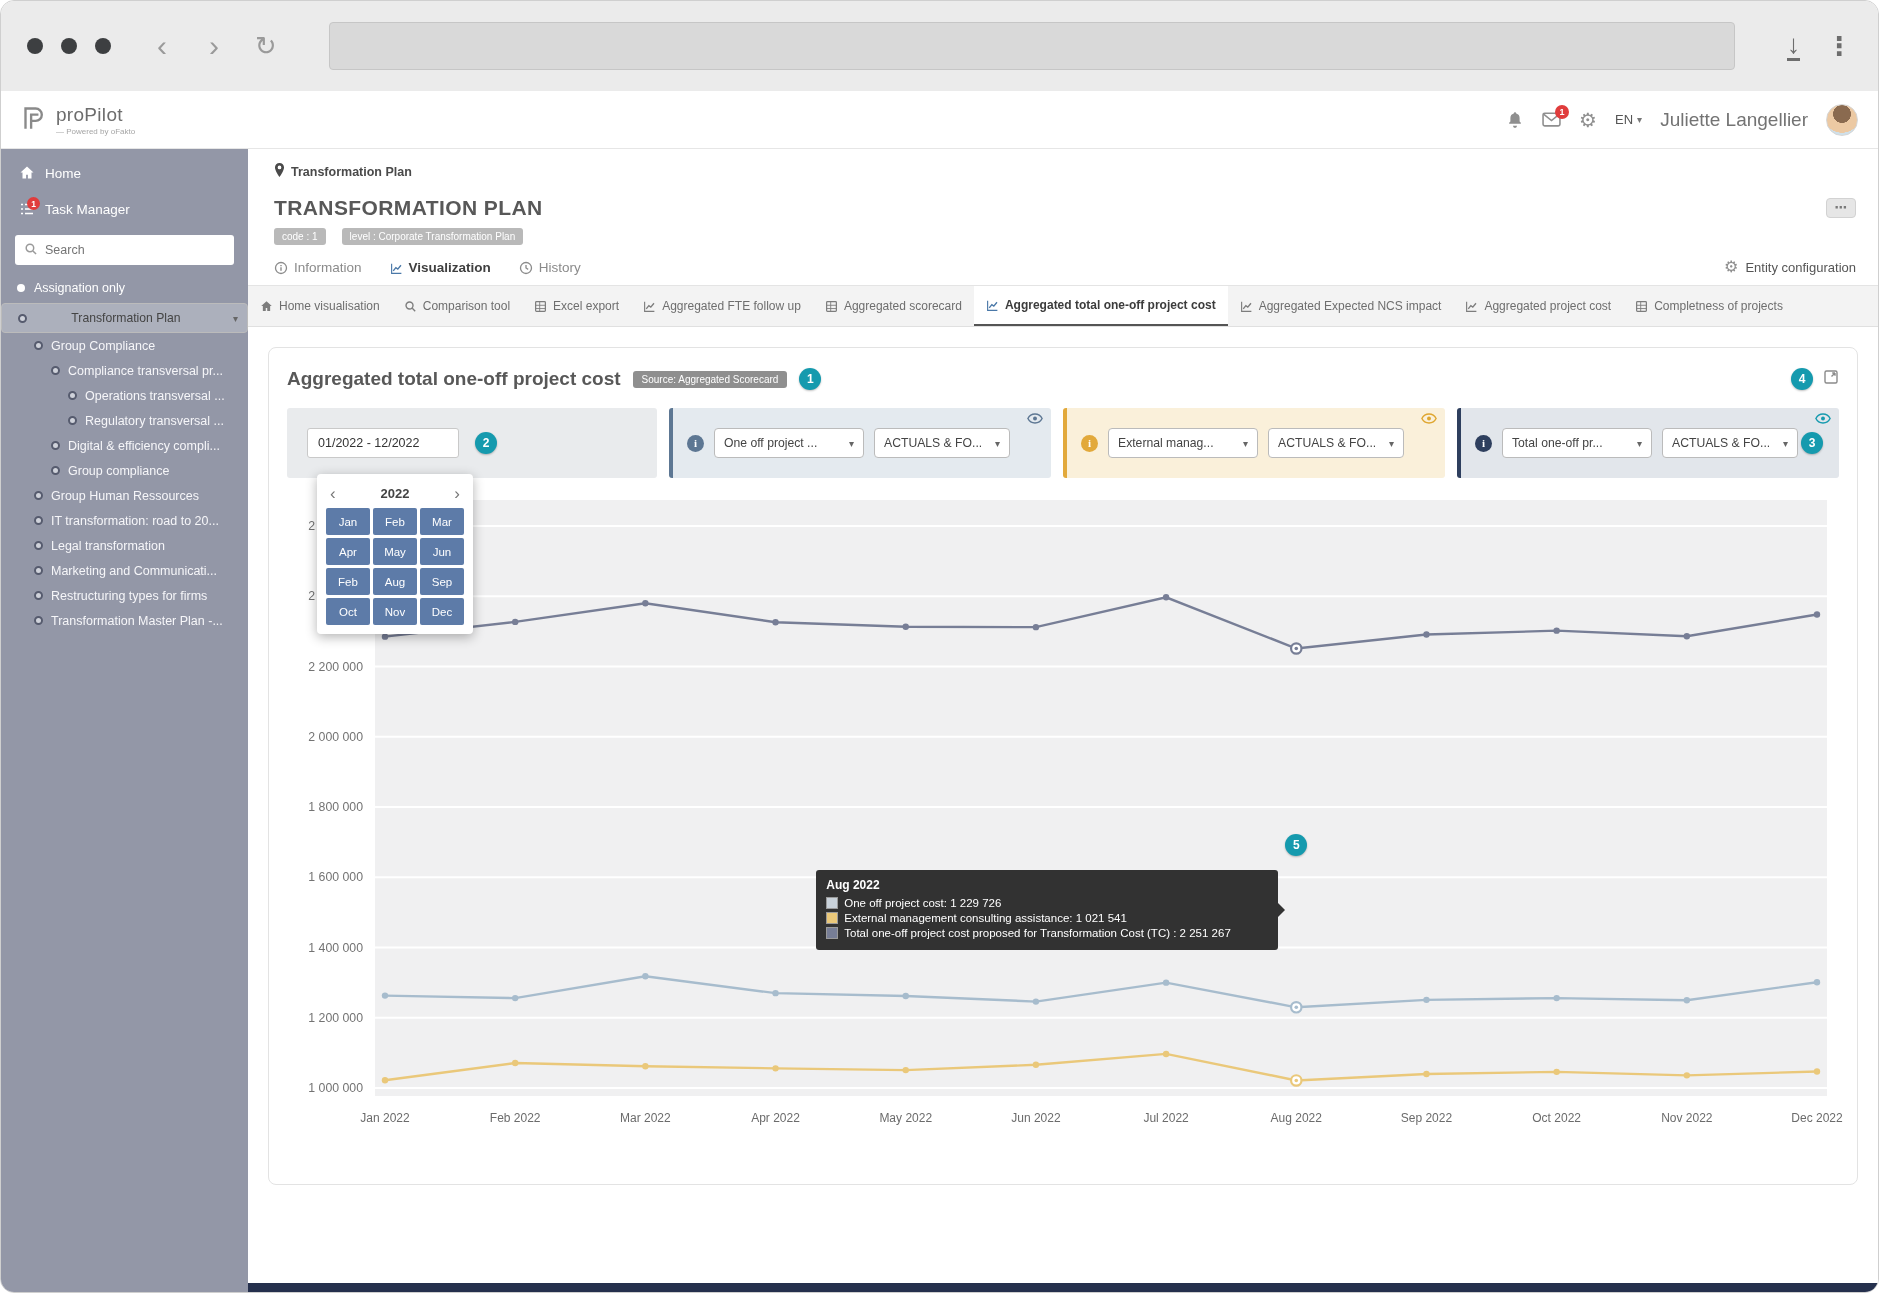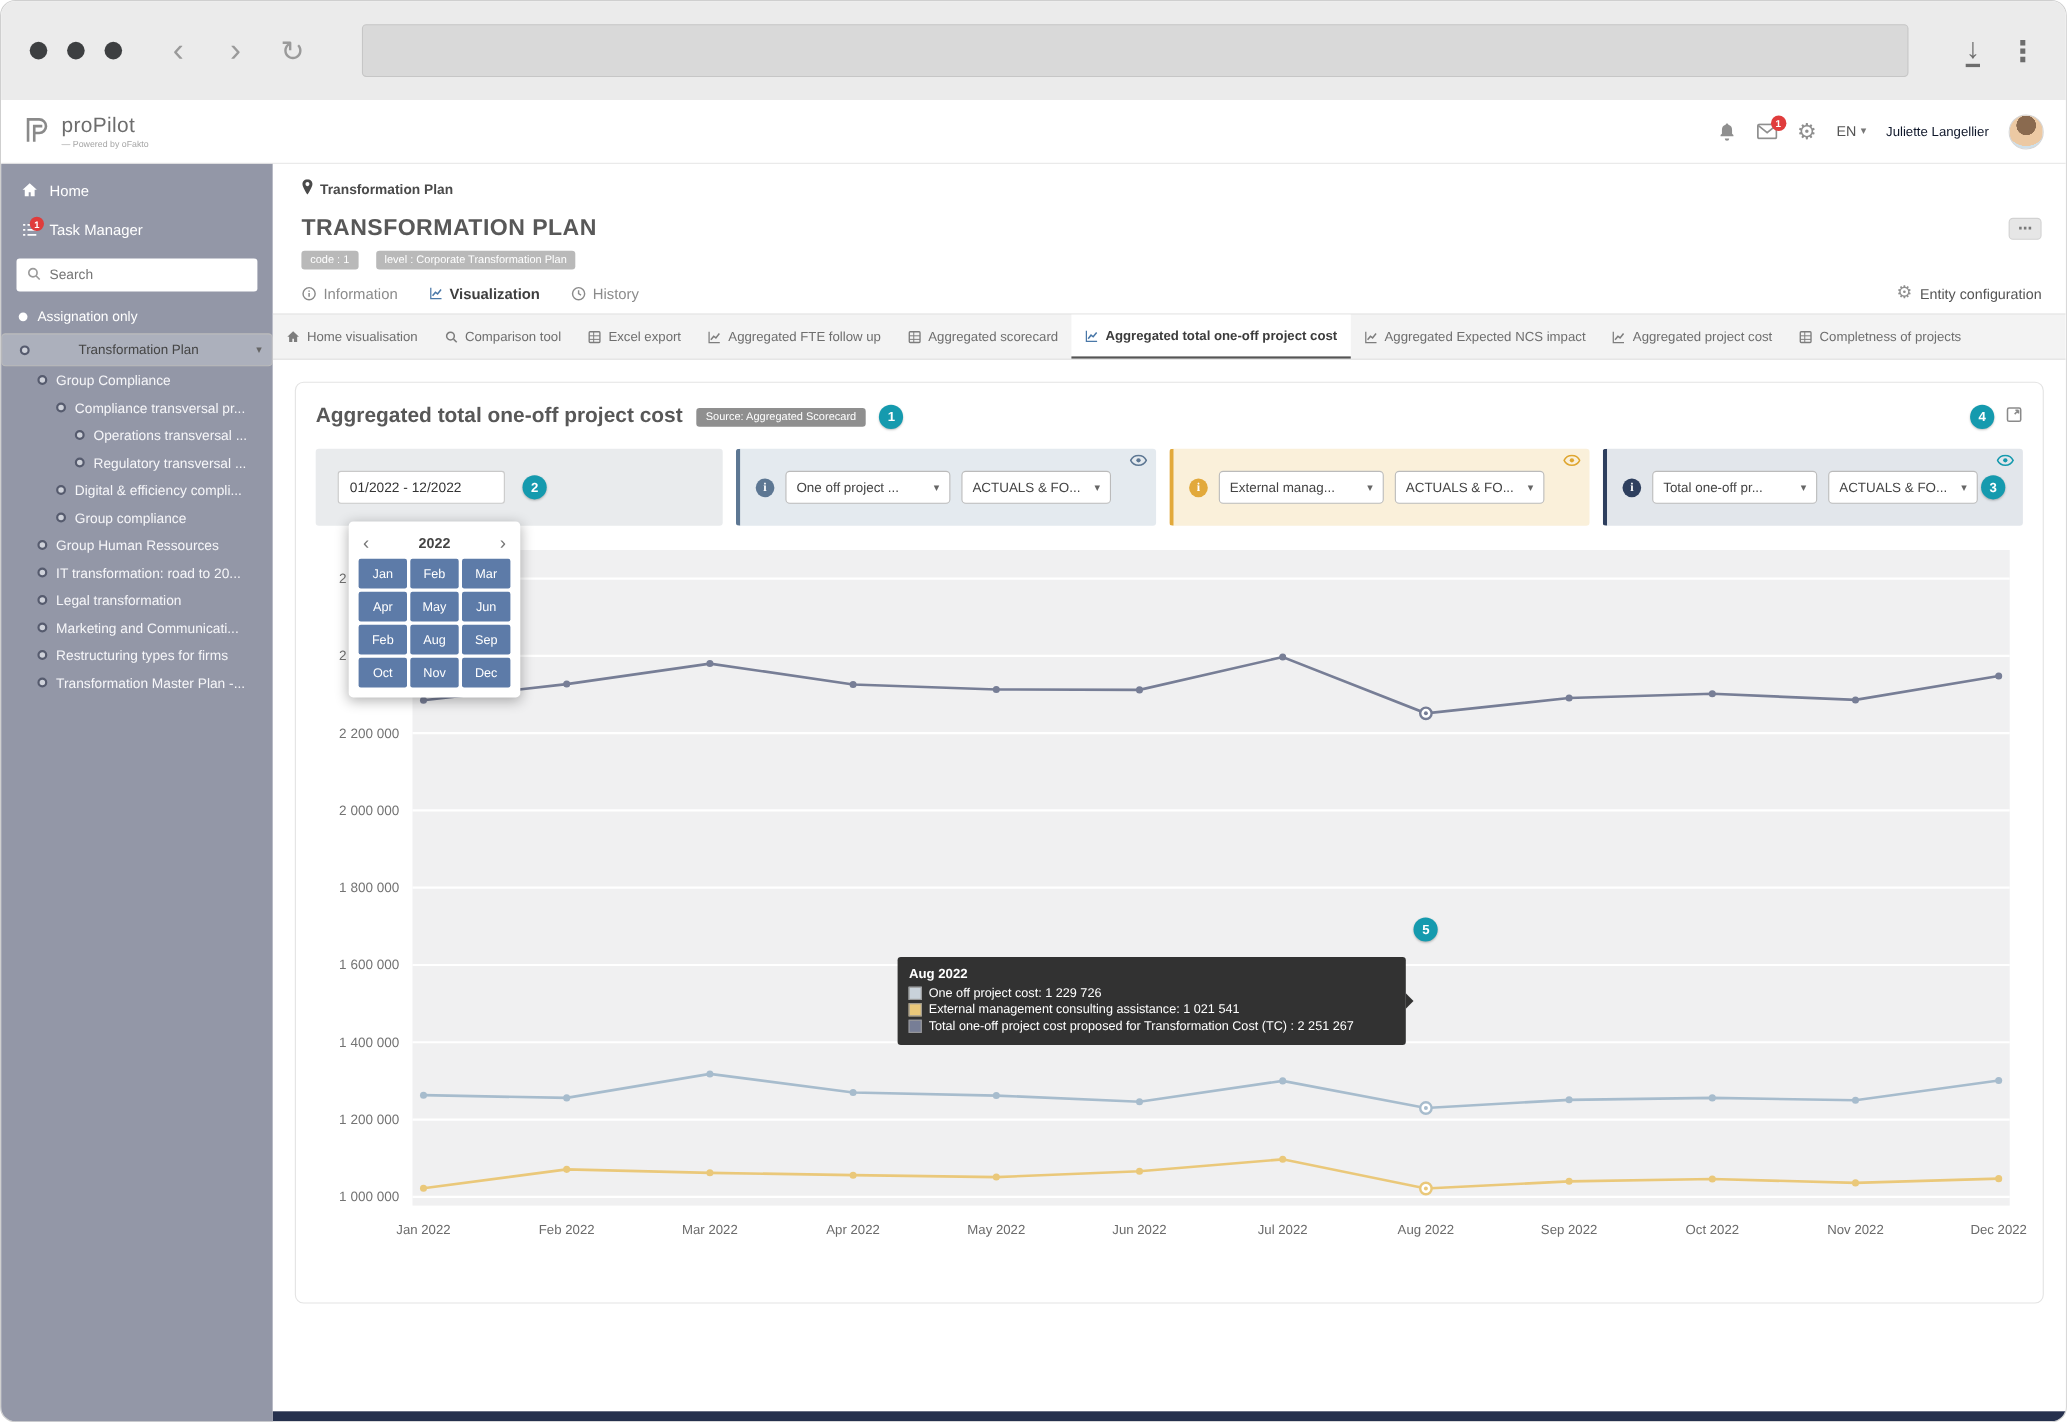--- a/index.html
+++ b/index.html
@@ -22,21 +22,21 @@
   .brand { display:flex; align-items:center; gap:8px; }
   .brand-text { display:flex; flex-direction:column; }
   .brand-name { font-size:19px; color:#6d6d6d; letter-spacing:.3px; }
   .brand-tag { font-size:8px; color:#a5a5a5; margin-top:1px; }
   .hdr-right { margin-left:auto; display:flex; align-items:center; gap:18px; color:#8f8f8f; }
   .hicon { position:relative; display:flex; align-items:center; color:#8f8f8f; }
   .gearchar { font-size:20px; color:#8f8f8f; line-height:1; }
   .mailbadge { position:absolute; top:-7px; right:-8px; width:14px; height:14px; border-radius:50%; background:#e03c3c; color:#fff; font-size:9px; display:flex; align-items:center; justify-content:center; font-weight:bold; }
   .lang { font-size:13px; color:#555; display:flex; gap:4px; align-items:center; }
   .lang .caret { font-size:10px; color:#777; }
-  .uname { font-size:12px; color:#0f172a;text-align:center; }
+  .uname { font-size:19px; color:#737373;text-align:center; }
   .avatar { width:32px; height:32px; border-radius:50%; border:1px solid #d6d6d6; background:radial-gradient(circle at 50% 30%, #8a6a4f 0 34%, #ecc9a3 35% 72%, #cfe0ea 73%); }
 
   
   .bodyrow { display:flex; height:1145px; }
   .sidebar { width:247px; background:#9397a7; color:#fff; flex:none; overflow:hidden; }
   .main { flex:1; position:relative; background:#fff; overflow:hidden; }
   .strip { position:absolute; left:247px; right:0; bottom:0; height:9px; background:#25304d; }
 
   
   .sideitem { display:flex; align-items:flex-end; gap:10px; padding:10px 18px; font-size:13.5px; color:#fff; position:relative; }
@@ -53,21 +53,21 @@
   .bullet { width:9px; height:9px; border-radius:50%; border:2px solid #565b6e; background:#cfd2da; flex:none; }
 
   
   .crumb { display:flex; align-items:center; gap:6px; padding:14px 0 0 26px; font-size:12.5px; font-weight:bold; color:#4a4a4a; }
   .titlerow { display:flex; align-items:center; padding:16px 22px 0 26px; }
   .ptitle { font-size:21px; font-weight:bold; color:#585858; letter-spacing:.4px; }
   .overflow { margin-left:auto; width:30px; height:20px; background:#e6e6e6; border:1px solid #d2d2d2; border-radius:4px; color:#7a7a7a; font-weight:bold; font-size:13px; display:flex; align-items:center; justify-content:center; line-height:0; }
   .pills { display:flex; gap:16px; padding:8px 0 0 26px; }
   .pill { background:#b9b9b9; color:#fff; font-size:10px; padding:3px 8px; border-radius:3px; }
   .tabsrow { display:flex; align-items:center; gap:28px; padding:14px 22px 10px 26px; }
-  .tab { display:flex; align-items:flex-start; gap:6px; font-size:13.5px; color:#8b8b8b; }
+  .tab { display:flex; align-items:flex-end; gap:6px; font-size:13.5px; color:#8b8b8b; }
   .tab.active { color:#3f3f3f; font-weight:bold; }
   .tab.active .tic { color:#4a78a8; }
   .tic { color:#8b8b8b; display:flex; }
   .entity { margin-left:auto; display:flex; align-items:center; gap:7px; font-size:13px; color:#555; }
 
   
   .subbar { display:flex; align-items:stretch; height:42px; background:#f3f3f3; border-top:1px solid #e4e4e4; border-bottom:1px solid #e0e0e0; }
   .subtab { display:flex; align-items:center; gap:6px; padding:0 12px; font-size:12px; color:#6e6e6e; white-space:nowrap; }
   .subtab .ic { display:flex; color:#7d7d7d; }
   .subtab.active { background:#fff; color:#3c3c3c; font-weight:bold; border-bottom:2px solid #555; }

